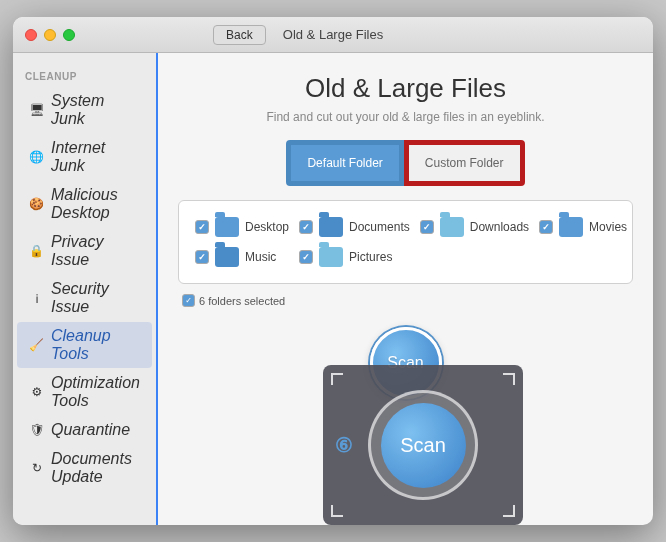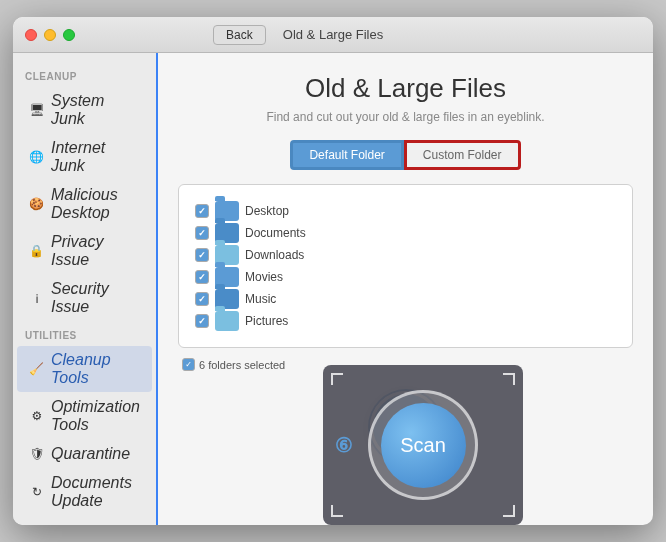--- a/index.html
+++ b/index.html
@@ -141,23 +141,23 @@
       color: #888;
       margin-bottom: 16px;
     }
 
     
     .tabs {
       display: flex;
       margin-bottom: 14px;
     }
     .tab {
-      padding: 5px 16px;
+      padding: 11px 16px;
       font-size: 12px;
-      border: 3px solid #b91c1c;
+      border: 5px solid #b91c1c;
       cursor: pointer;
       background: #f0f0f0;
       color: #666;
     }
     .tab.active {
       background: #5b9bd5;
       color: white;
       border-color: #4a88c0;
     }
     .tab:first-child { border-radius: 4px 0 0 4px; }
@@ -167,22 +167,22 @@
     .folder-box {
       border: 1px solid #d0d0d0;
       border-radius: 6px;
       background: white;
       width: 100%;
       padding: 16px;
       margin-bottom: 10px;
     }
     .folder-grid {
       display: grid;
-      grid-template-columns: repeat(1, 1fr);
-      gap: 2px;
+      grid-template-columns: repeat(4, 1fr);
+      gap: 10px;
     }
     .folder-item {
       display: flex;
       align-items: center;
       gap: 6px;
     }
     .folder-checkbox {
       width: 14px;
       height: 14px;
       border: 1px solid #aaa;
@@ -388,21 +388,20 @@
       </div>
       <div class="sidebar-item">
         <span class="sidebar-item-icon">🔒</span>
         <span class="sidebar-item-label">Privacy Issue</span>
       </div>
       <div class="sidebar-item">
         <span class="sidebar-item-icon">ℹ</span>
         <span class="sidebar-item-label">Security Issue</span>
       </div>
 
-      <div class="sidebar-section-label">Utilities</div>
 
       <div class="sidebar-item active">
         <span class="sidebar-item-icon">🧹</span>
         <span class="sidebar-item-label">Cleanup Tools</span>
       </div>
       <div class="sidebar-item">
         <span class="sidebar-item-icon">⚙</span>
         <span class="sidebar-item-label">Optimization Tools</span>
       </div>
       <div class="sidebar-item">

